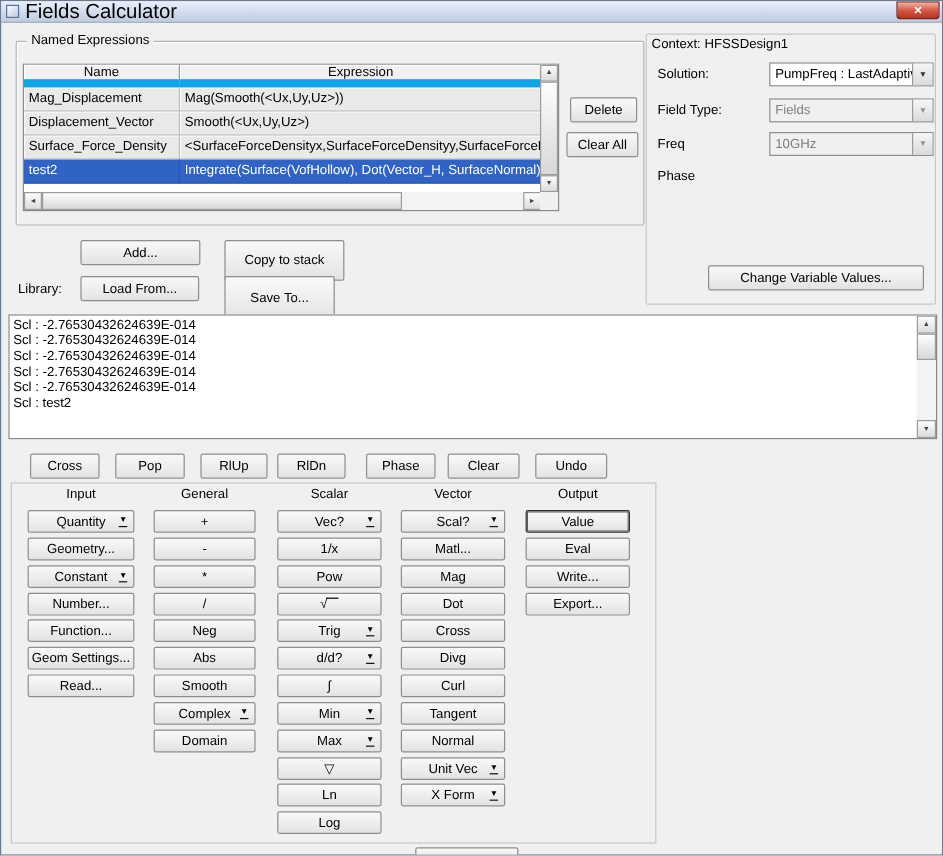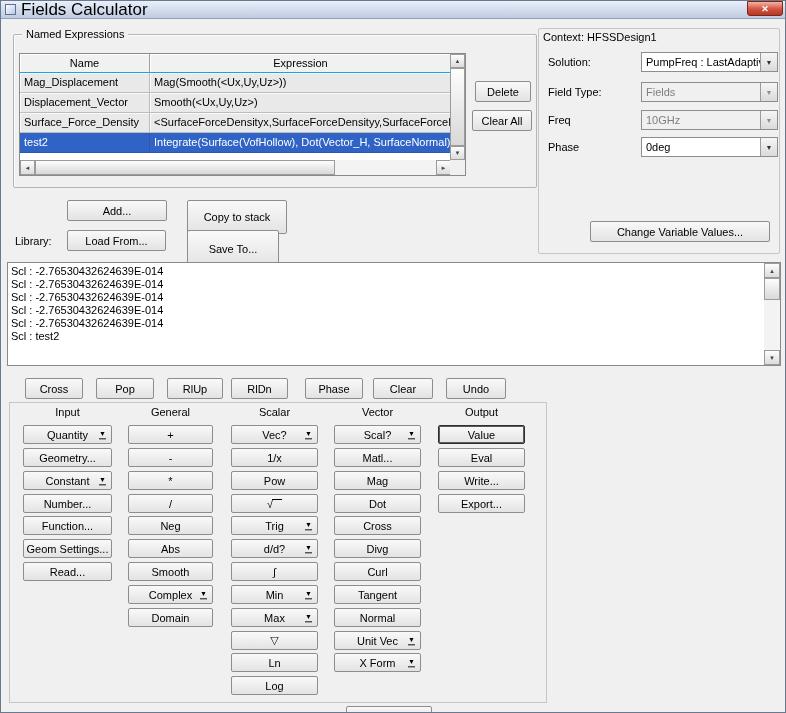--- a/index.html
+++ b/index.html
@@ -26,21 +26,21 @@
   .dd{position:absolute;right:5px;top:50%;transform:translateY(-52%);font-size:7px;line-height:7px;
       border-bottom:1px solid #111;padding-bottom:1px}
   .rad::after{content:"";display:inline-block;width:10px;height:8px;border-top:1px solid #000;margin-left:-1px}
   .groupbox{position:absolute;border:1px solid #b5b5b5;border-radius:2px;box-shadow:inset 1px 1px 0 #fdfdfd}
   .group-label{position:absolute;top:-7px;left:8px;background:#f0f0f0;padding:0 4px}
   .static{position:absolute;white-space:nowrap}
 
   
   .table{position:absolute;left:18px;top:52px;width:447px;height:123px;background:#fff;border:1px solid #8a8a8a}
   .th{position:absolute;top:0;height:19px;background:#f1f1f1;border-right:1px solid #9f9f9f;
-      border-bottom:1px solid #0ea5e9;box-shadow:inset 1px 1px 0 #fff;display:flex;align-items:center;justify-content:center}
+      border-bottom:7px solid #0ea5e9;box-shadow:inset 1px 1px 0 #fff;display:flex;align-items:center;justify-content:center}
   .row{position:absolute;left:0;width:432px;height:20px;display:flex}
   .cell{height:20px;padding:3px 4px;white-space:nowrap;overflow:hidden;background:#e9e9e9;
         border-right:1px solid #bdbdbd;border-bottom:1px solid #bdbdbd;box-shadow:inset 1px 1px 0 #f9f9f9}
   .cell.name{width:130px}
   .cell.expr{width:302px}
   .row.selected .cell{background:#2f63c5;color:#fff;border-color:#2a58b0;box-shadow:none}
 
   
   .sb{position:absolute;background:#f3f3f3}
   .sb-btn{position:absolute;background:linear-gradient(#fdfdfd,#dcdcdc);border:1px solid #9b9b9b;
@@ -164,26 +164,20 @@
 
   <span class="static" style="left:547px;top:113px">Freq</span>
   <div class="combo disabled" style="left:640px;top:109px;width:137px">
     <span class="val">10GHz</span>
     <span class="arrow">
         <span>▼</span>
       </span>
   </div>
 
   <span class="static" style="left:547px;top:140px">Phase</span>
-  <div class="combo" style="left:640px;top:136px;width:137px">
-    <span class="val">0deg</span>
-    <span class="arrow">
-        <span>▼</span>
-      </span>
-  </div>
 
   <div class="btn" style="left:589px;top:220px;width:180px;height:21px">
     <span class="lbl">Change Variable Values...</span>
   </div>
 
   <div class="btn" style="left:66px;top:199px;width:100px;height:21px">
     <span class="lbl">Add...</span>
   </div>
   <div class="btn" style="left:186px;top:199px;width:100px;height:34px">
     <span class="lbl">Copy to stack</span>

